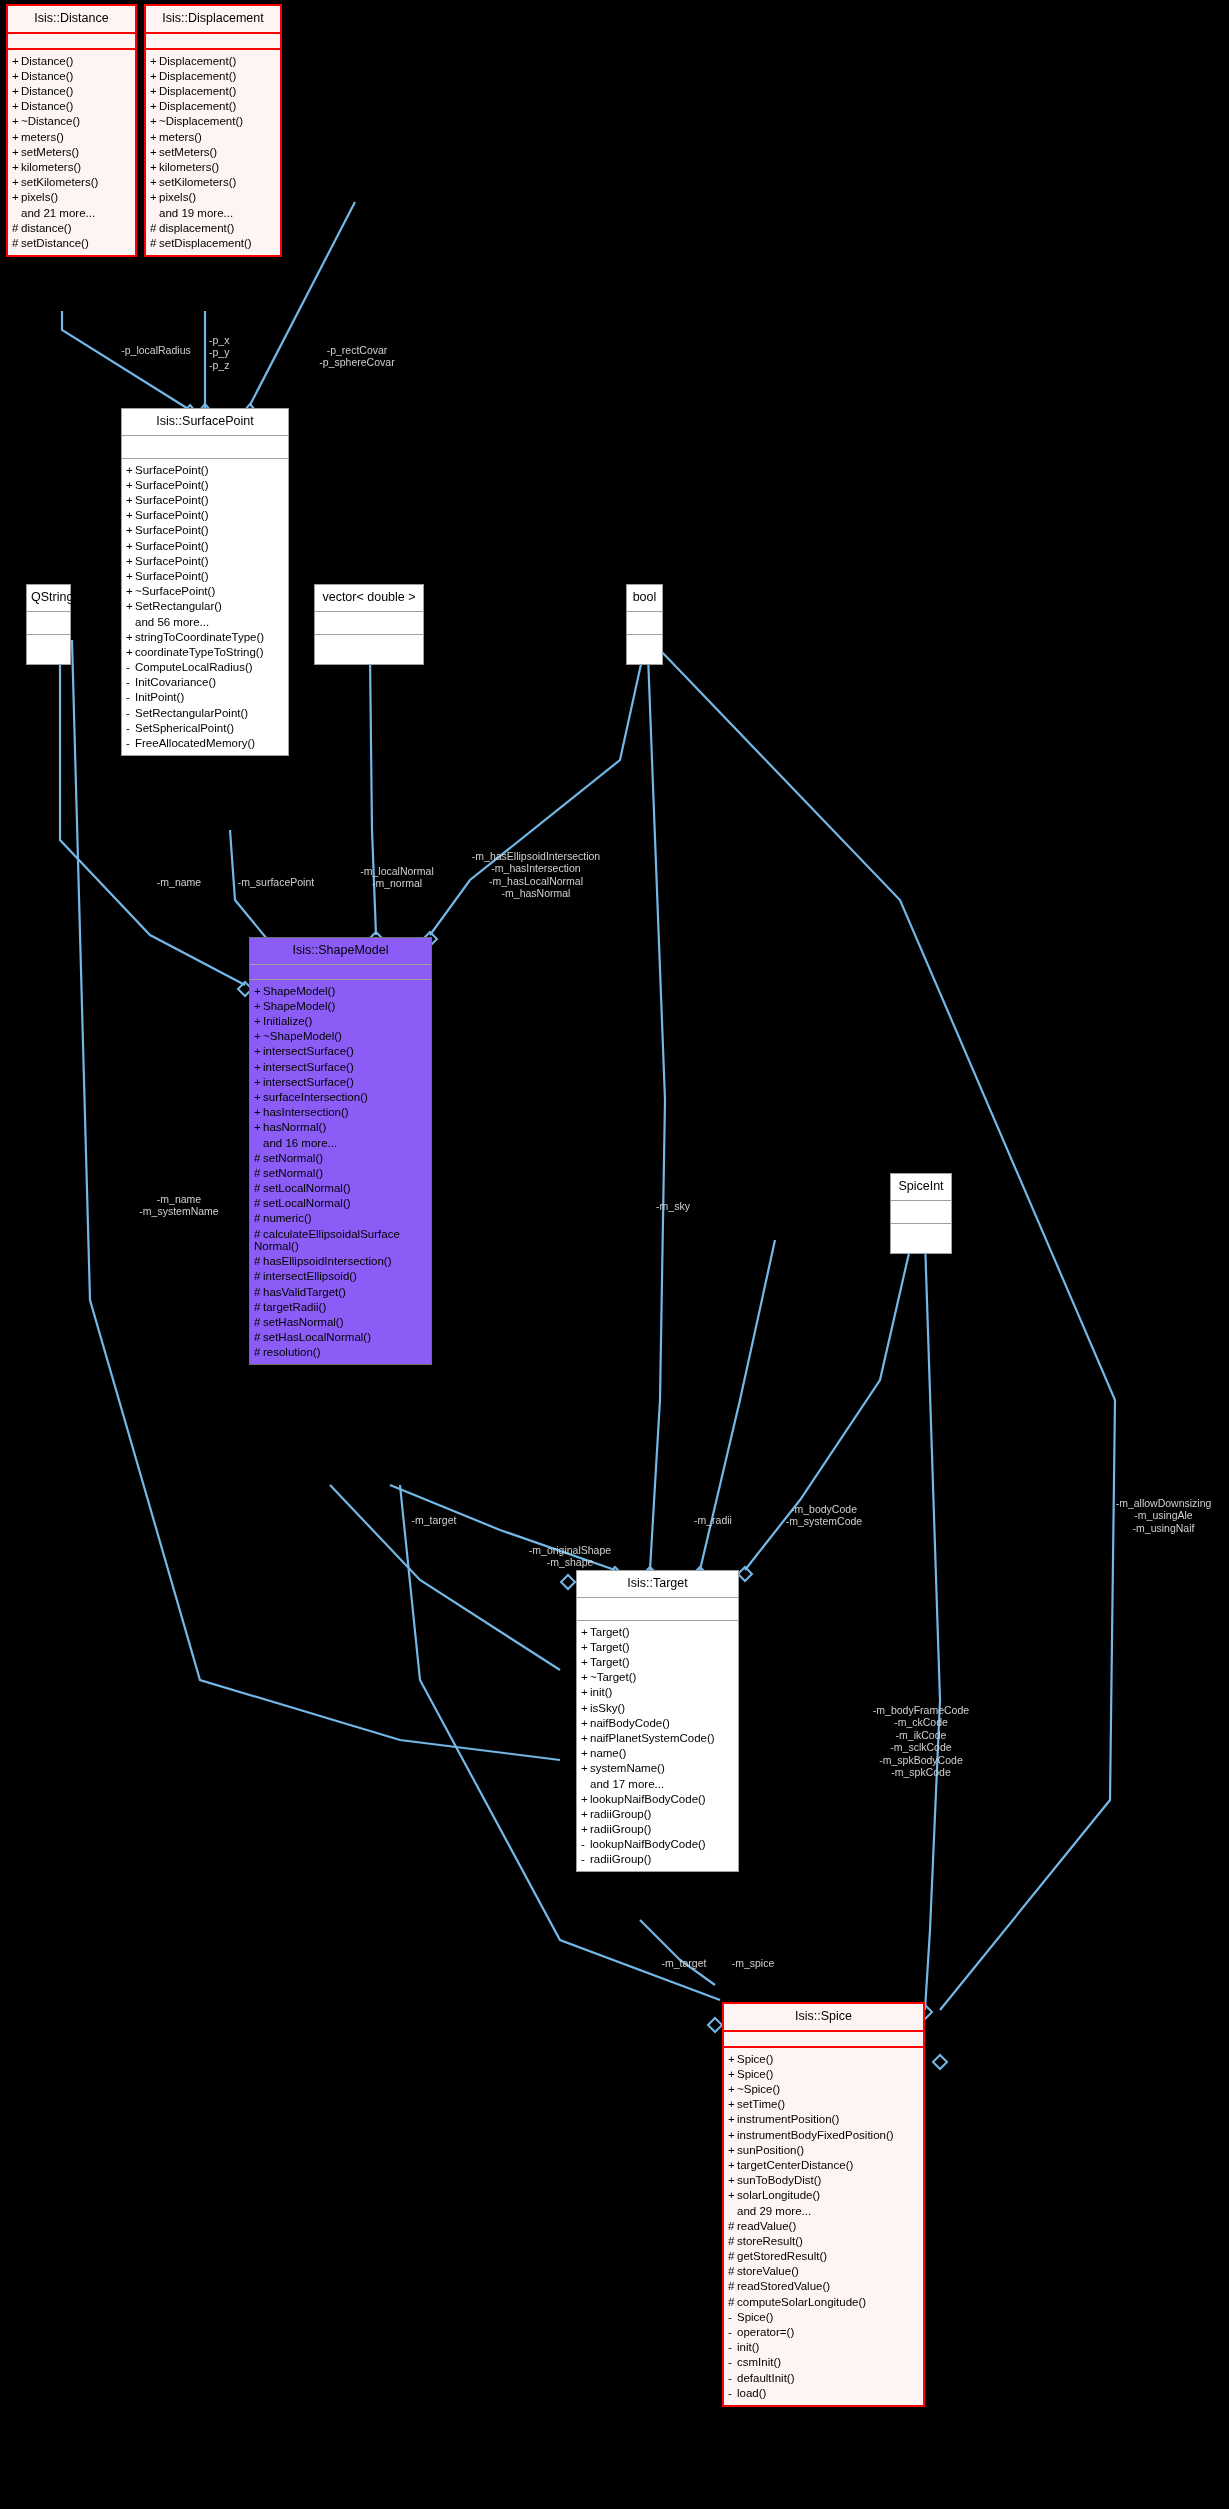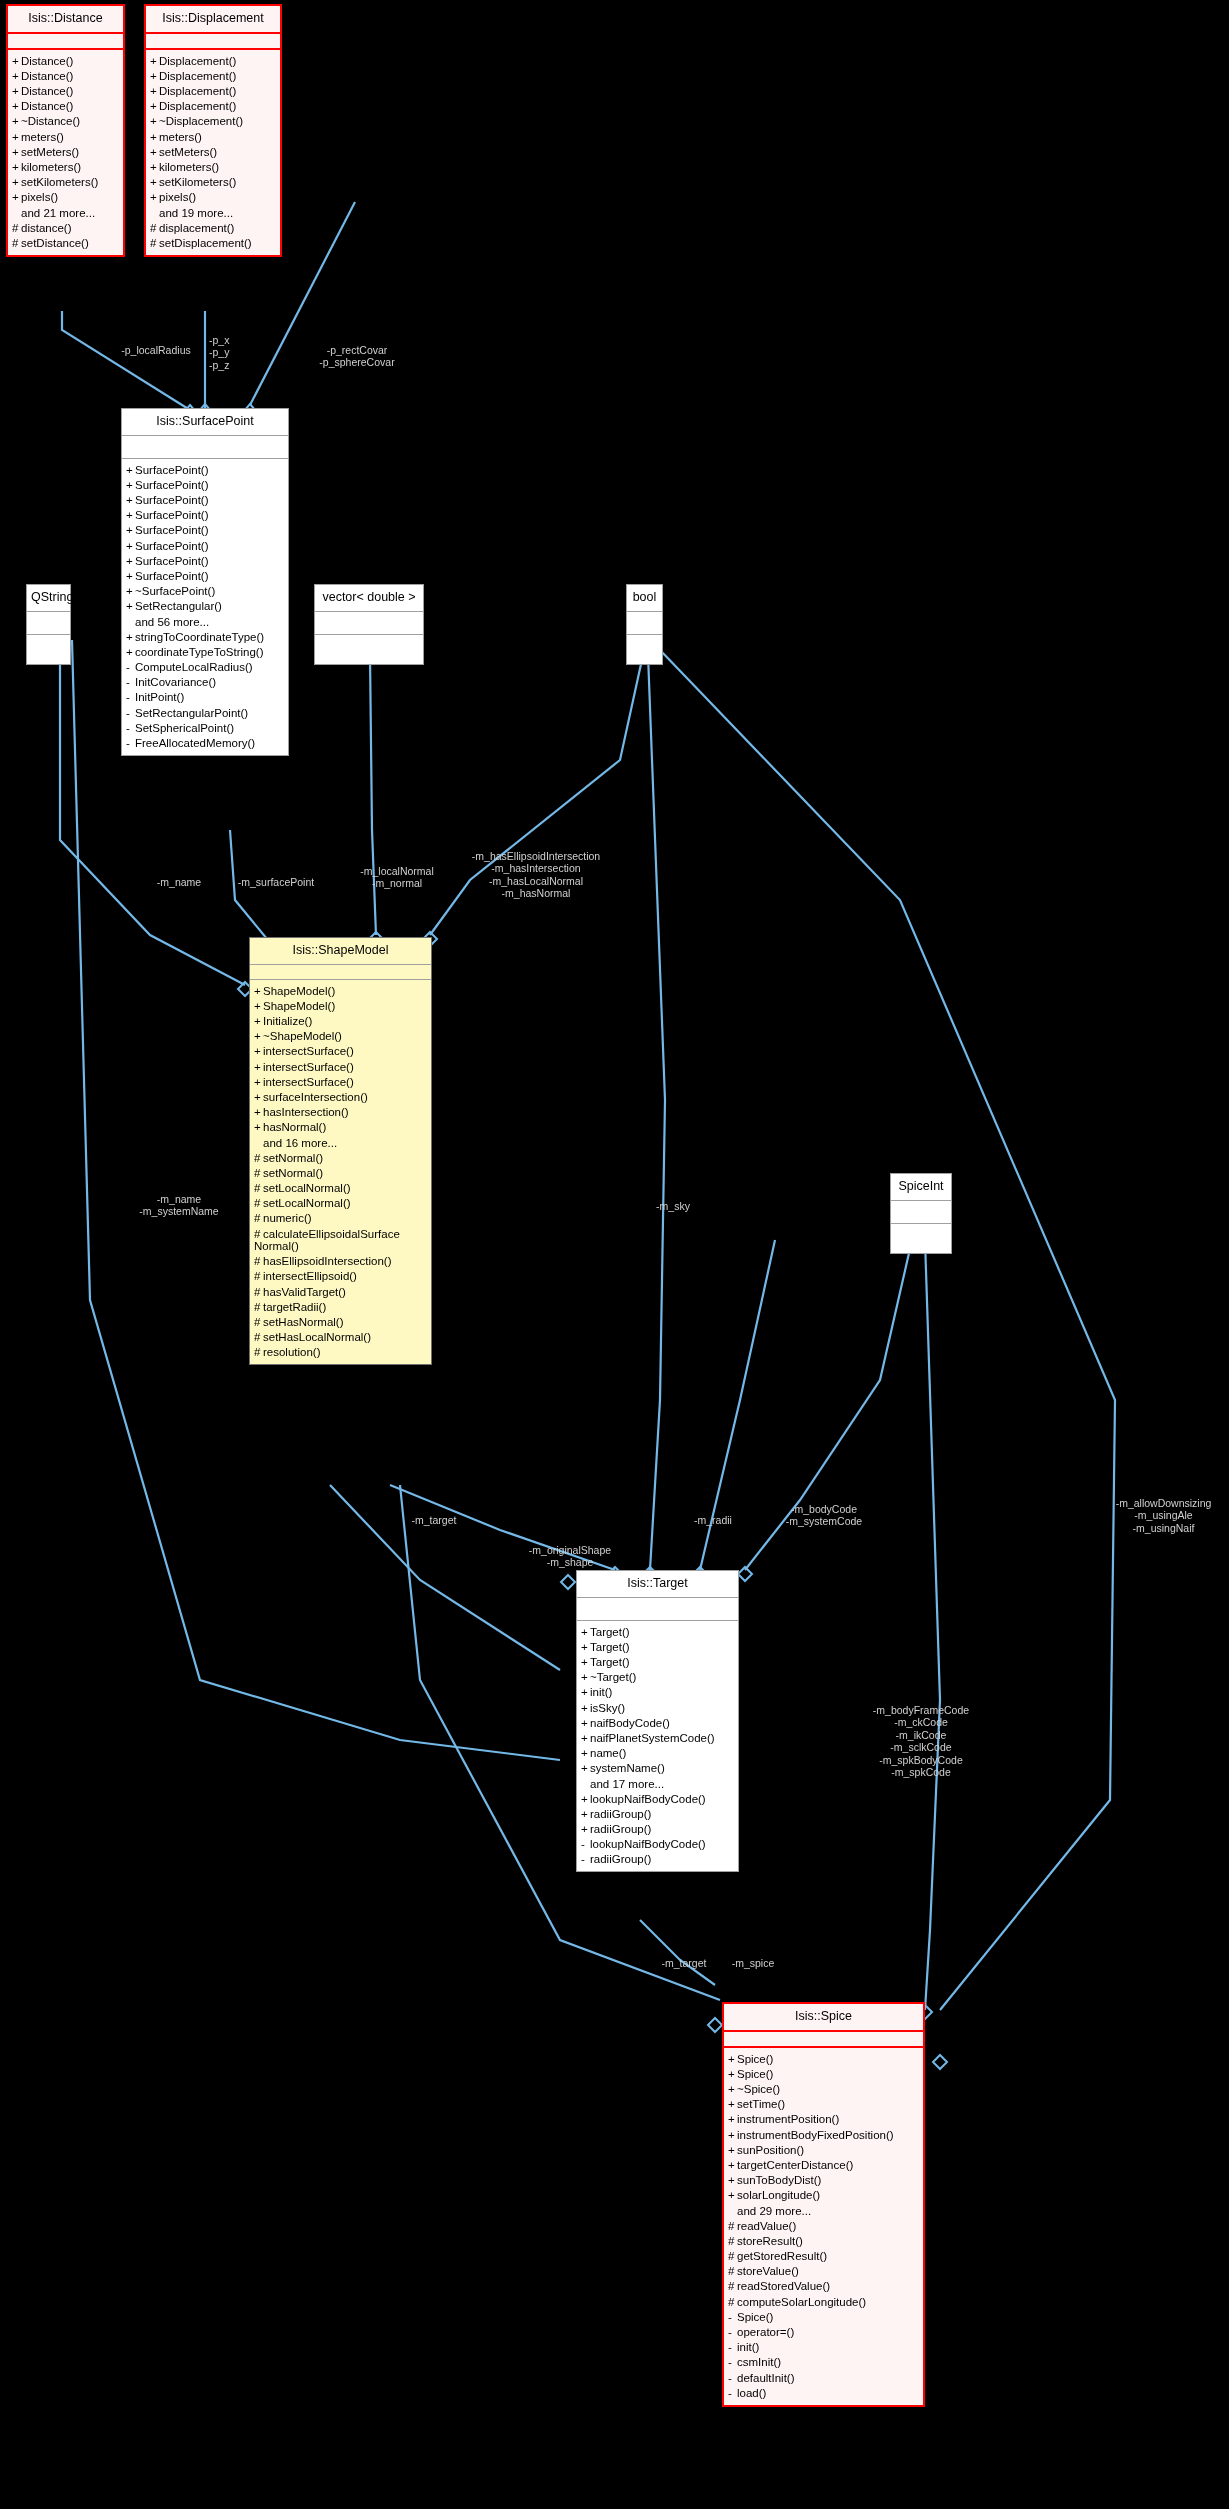--- a/index.html
+++ b/index.html
@@ -32,21 +32,21 @@
     box-sizing: border-box;
     background: #ffffff;
     border: 1px solid #a0a0a0;
     z-index: 5;
   }
   .node.red {
     background: #fff4f4;
     border: 2px solid #ff0000;
   }
   .node.grey {
-    background: #fef9c3;
+    background: #8b5cf6;
     border: 1px solid #707070;
   }
   .node .title {
     text-align: center;
     font-size: 12.5px;
     color: #000000;
     padding: 5px 4px 6px 4px;
     line-height: 1.22;
     white-space: pre-line;
   }
@@ -141,21 +141,21 @@
       <polygon points="615,1567 622,1574 615,1581 608,1574"></polygon>
       <polygon points="650,1567 657,1574 650,1581 643,1574"></polygon>
       <polygon points="700,1567 707,1574 700,1581 693,1574"></polygon>
       <polygon points="745,1567 752,1574 745,1581 738,1574"></polygon>
       <polygon points="715,2018 722,2025 715,2032 708,2025"></polygon>
       <polygon points="925,2005 932,2012 925,2019 918,2012"></polygon>
       <polygon points="940,2055 947,2062 940,2069 933,2062"></polygon>
     </g>
   </svg>
 
-  <div class="node red" style="left:6px; top:4px; width:119px;">
+  <div class="node red" style="left:6px; top:4px; width:131px;">
     <div class="title">Isis::Distance</div>
     <div class="attrs"></div>
     <div class="ops">
         <span class="op"><span class="vis">+</span><span>Distance()</span></span>
         <span class="op"><span class="vis">+</span><span>Distance()</span></span>
         <span class="op"><span class="vis">+</span><span>Distance()</span></span>
         <span class="op"><span class="vis">+</span><span>Distance()</span></span>
         <span class="op"><span class="vis">+</span><span>~Distance()</span></span>
         <span class="op"><span class="vis">+</span><span>meters()</span></span>
         <span class="op"><span class="vis">+</span><span>setMeters()</span></span>

